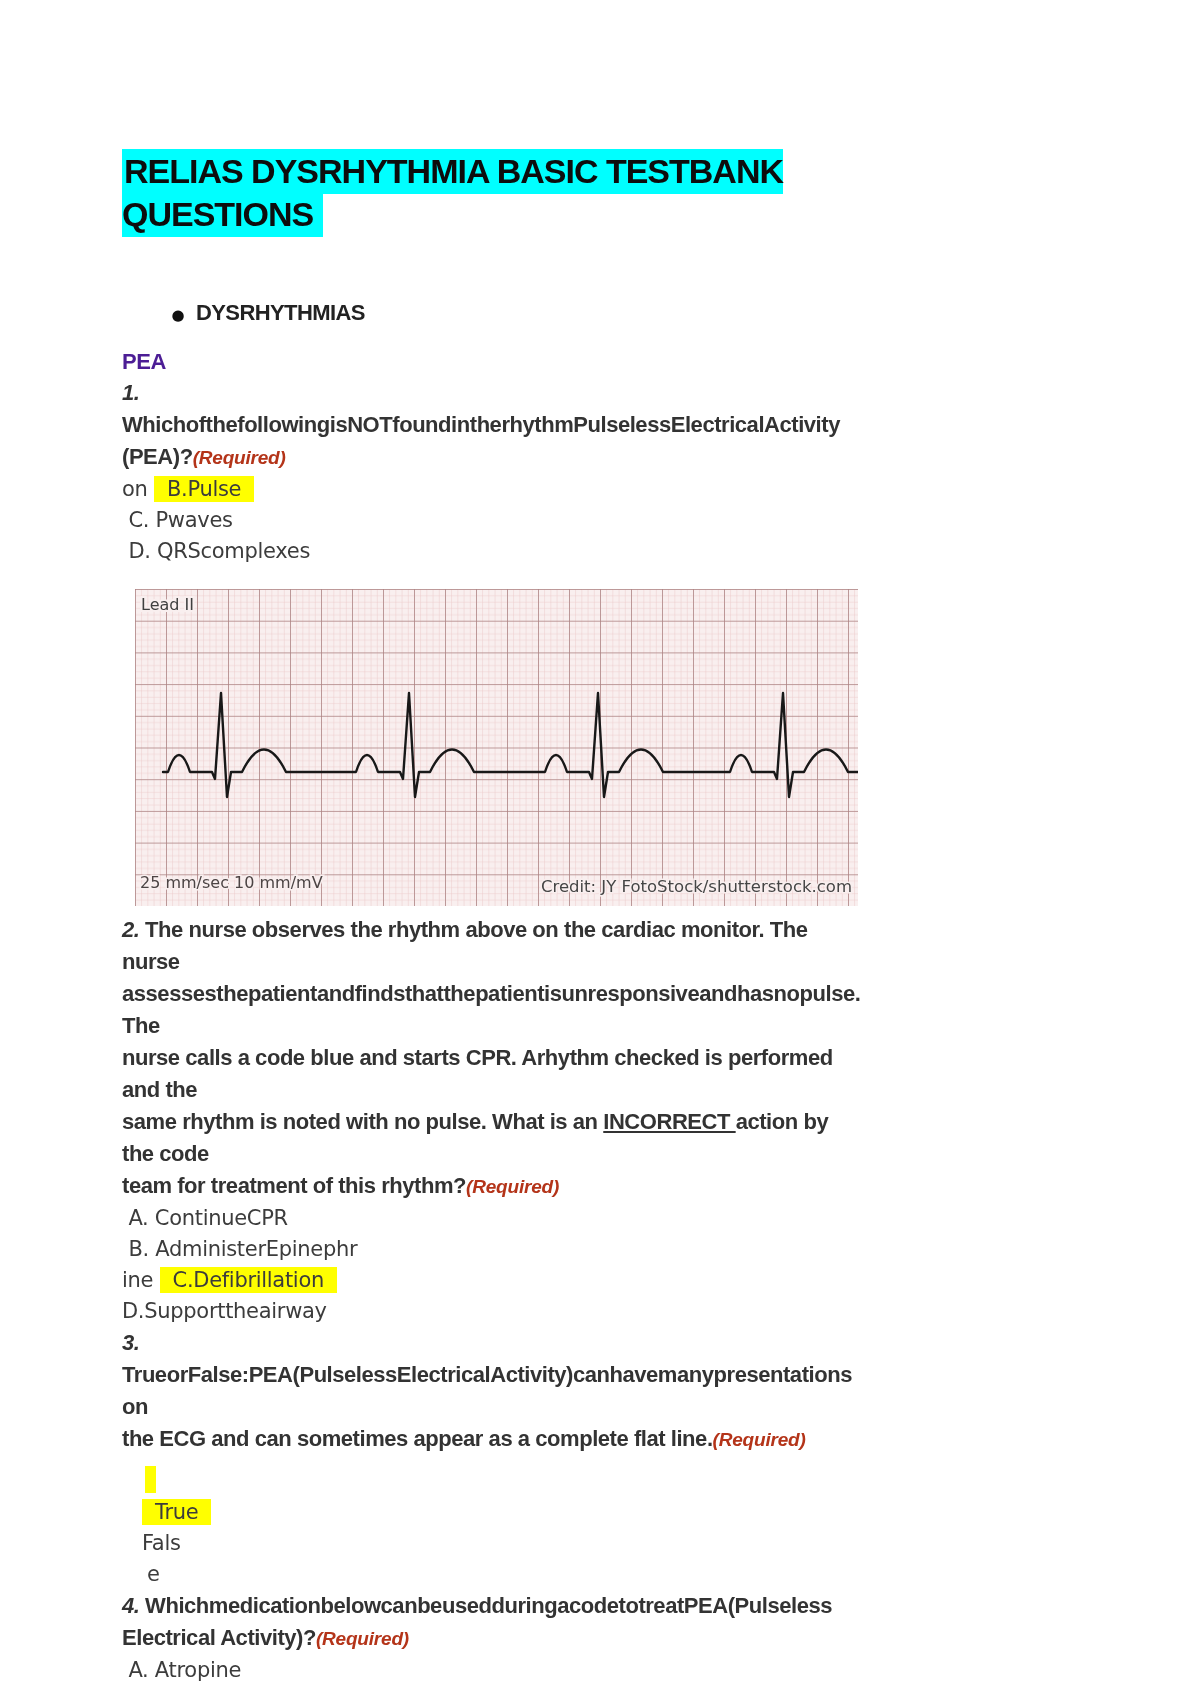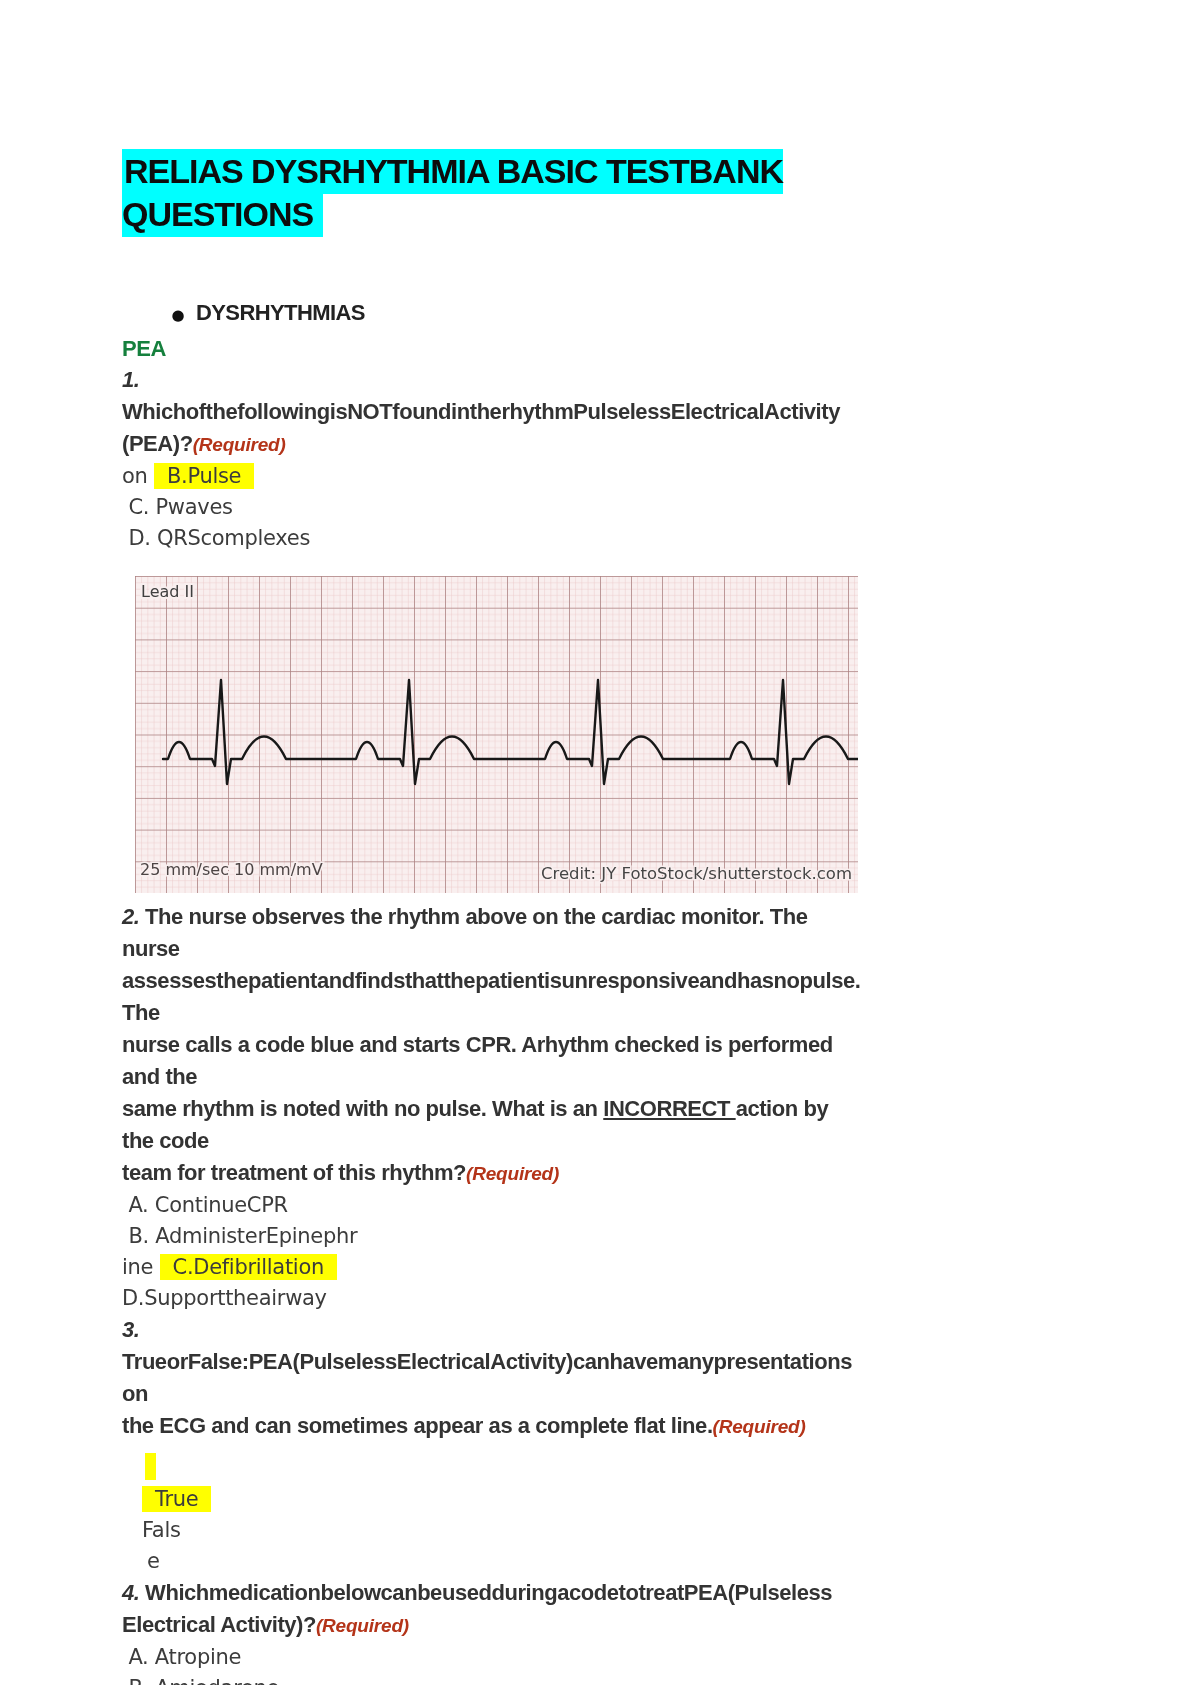--- a/index.html
+++ b/index.html
@@ -14,21 +14,21 @@
     font-size:34px;line-height:43px;letter-spacing:-1px;color:#0d0d0d;}
   .title .line{display:block;}
   .hl-cyan{background:#00ffff;padding:3px 10px 4px 2px;}
 
   
   .bullet-row{margin-top:64px;display:flex;align-items:baseline;}
   .bullet{width:36px;text-align:center;margin-left:38px;font-size:15px;color:#111;}
   .b-label{font-family:"Liberation Sans",sans-serif;font-weight:700;font-size:22px;
     letter-spacing:-0.6px;color:#222;text-align:right;}
   .subhead{font-family:"Liberation Sans",sans-serif;font-weight:700;font-size:22px;
-    letter-spacing:-0.4px;color:#15803d;line-height:31px;margin-top:7px;}
+    letter-spacing:-0.4px;color:#4c1d95;line-height:31px;margin-top:20px;}
 
   
   .qline{font-family:"Liberation Sans",sans-serif;font-weight:700;font-size:22px;
     letter-spacing:-0.45px;color:#333;line-height:32px;white-space:pre-wrap;}
   .qnum{font-style:italic;}
   .req{color:#b43419;font-style:italic;font-weight:700;font-size:19px;
     letter-spacing:-0.2px;}
   .u{text-decoration:underline;}
 
   

